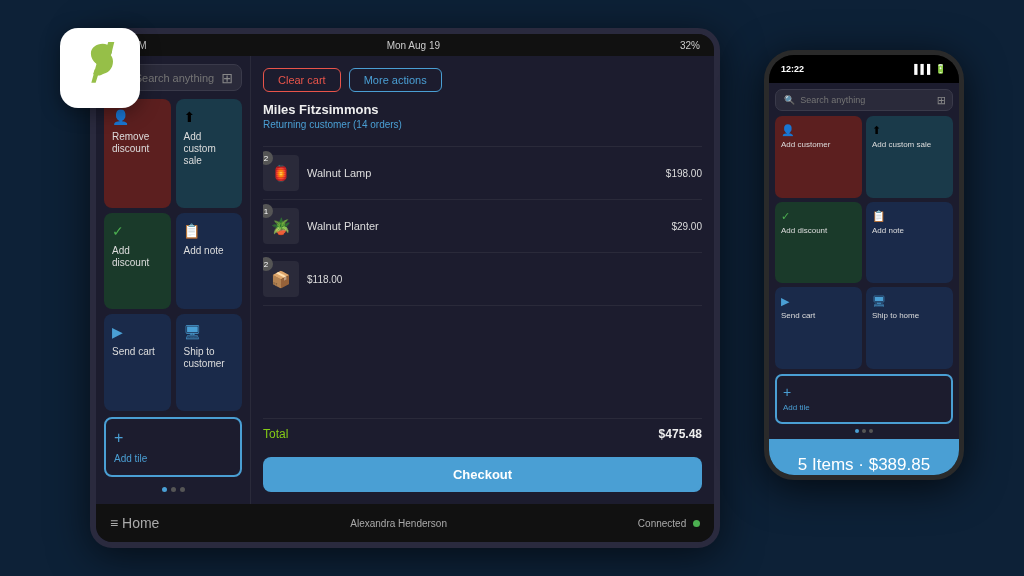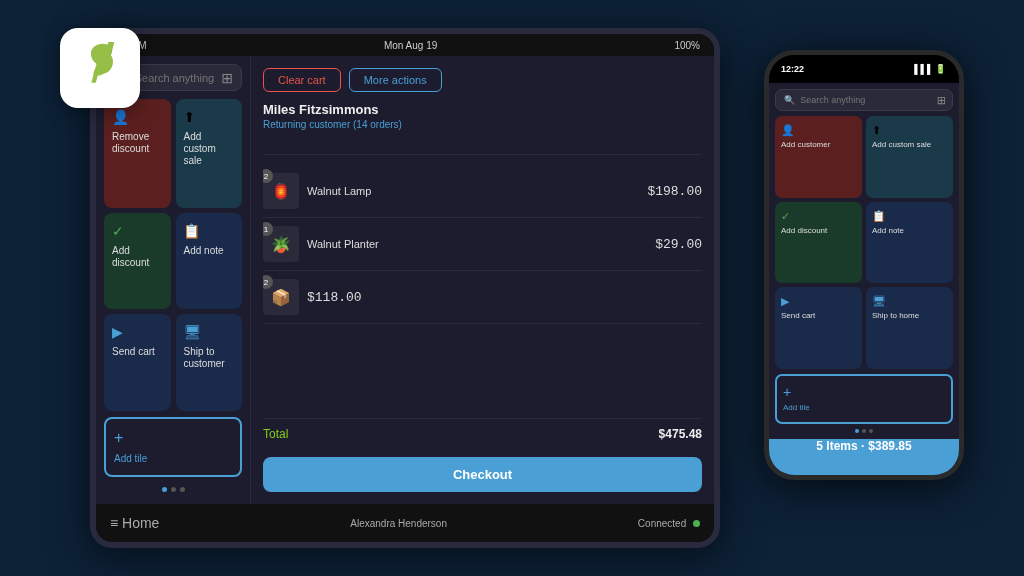--- a/index.html
+++ b/index.html
@@ -174,21 +174,21 @@
       background: transparent;
       border: 1.5px solid #4a9fd4;
       color: #4a9fd4;
       border-radius: 6px;
       padding: 5px 14px;
       font-size: 11px;
       cursor: pointer;
       font-weight: 500;
     }
 
-    .customer-info { margin-bottom: 10px; border-bottom: 1px solid #2a2a3a; padding-bottom: 24px; }
+    .customer-info { border-bottom: 1px solid #2a2a3a; padding-bottom: 16px; }
     .customer-name { color: #eee; font-size: 13px; font-weight: 600; }
     .customer-sub { color: #4a9fd4; font-size: 10px; margin-top: 2px; }
 
     .cart-items { flex: 1; overflow-y: auto; }
     .cart-item {
       display: flex;
       align-items: center;
       gap: 8px;
       padding: 8px 0;
       border-bottom: 1px solid #2a2a3a;
@@ -212,21 +212,21 @@
       color: white;
       font-size: 8px;
       width: 14px;
       height: 14px;
       border-radius: 50%;
       display: flex;
       align-items: center;
       justify-content: center;
     }
     .item-name { flex: 1; color: #ddd; font-size: 11px; }
-    .item-price { color: #ddd; font-size: 13px; font-weight: 500; font-family: Liberation Mono, monospace; }
+    .item-price { color: #ddd; font-size: 10px; font-weight: 500; }
 
     .cart-total {
       display: flex;
       justify-content: space-between;
       padding: 8px 0;
       border-top: 1px solid #2a2a3a;
       margin-top: 4px;
     }
     .total-label { color: #84cc16; font-size: 12px; }
     .total-price { color: #eee; font-size: 12px; font-weight: 600; }
@@ -358,25 +358,25 @@
       justify-content: center;
       gap: 3px;
     }
     .phone-dot { width: 4px; height: 4px; border-radius: 50%; background: #555; }
     .phone-dot.active { background: #4a9fd4; }
 
     .phone-checkout-bar {
       background: #4a9fd4;
       height: 36px;
       display: flex;
-      align-items: flex-start;
+      align-items: flex-end;
       justify-content: center;
       color: white;
-      font-size: 12px;
-      font-weight: 700;
+      font-size: 17px;
+      font-weight: 400;
     }
 
     .phone-bottom {
       background: #000;
       height: 36px;
       display: flex;
       align-items: center;
       justify-content: space-between;
       padding: 0 10px;
       font-size: 8px;
@@ -393,21 +393,21 @@
     <path d="M44 10l-1.5 5.3C44 17 45 19.5 45 22.5c0 8-6 14.5-13.4 14.5-1.2 0-2.3-.2-3.4-.5L25 47h-5l6-22c-4-2.5-6.5-7-6.5-12C19.5 6.5 26 2 33 2c2 0 3.8.4 5.5 1.1l1.5-4.6c.1-.3.4-.5.7-.5h5.5c.4 0 .7.4.6.8L44 10z" fill="#96bf48"></path>
   </svg>
 </div>
 
 <div class="tablet">
 
   <div class="tablet-status-bar">
     <span>9:48 AM</span>
     <span>Mon Aug 19</span>
     <span>
-      <span>100%</span>
+      <span>32%</span>
     </span>
   </div>
 
   <div class="tablet-content">
 
     <div class="left-panel">
 
       <div style="display:flex; flex-direction:column; gap:5px;">
         <div class="search-bar">
           <span style="color:#888; font-size:11px;">🔍</span>

